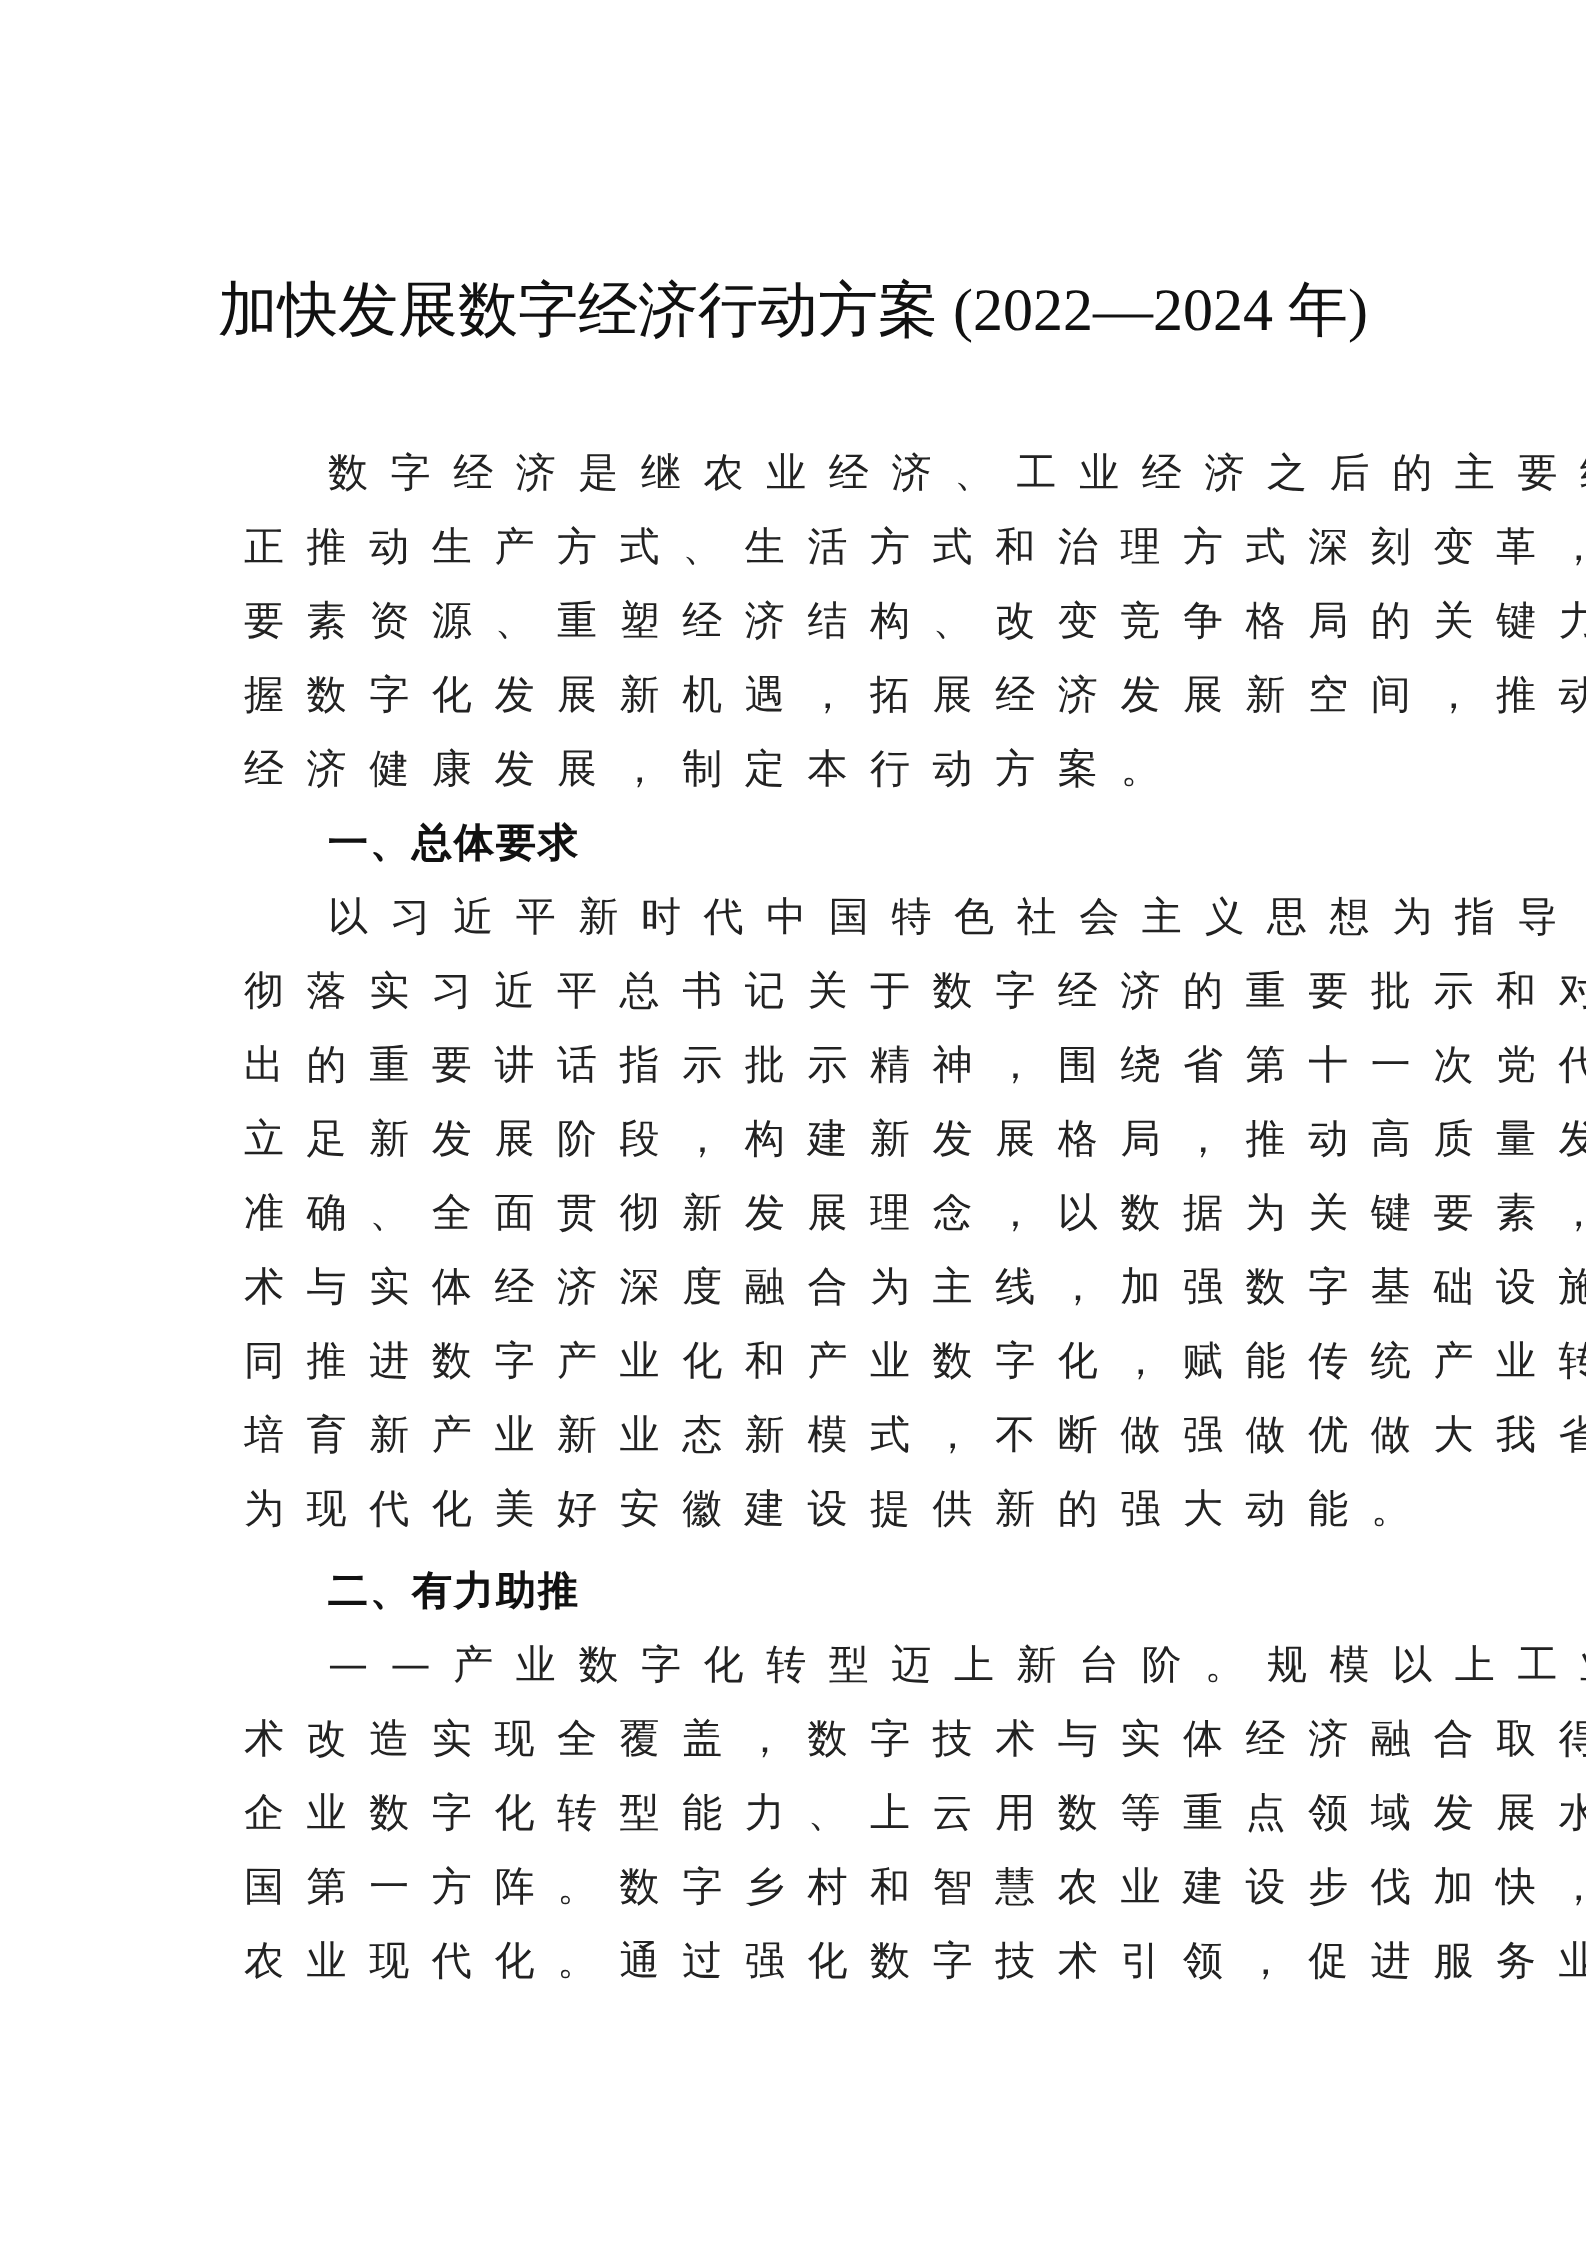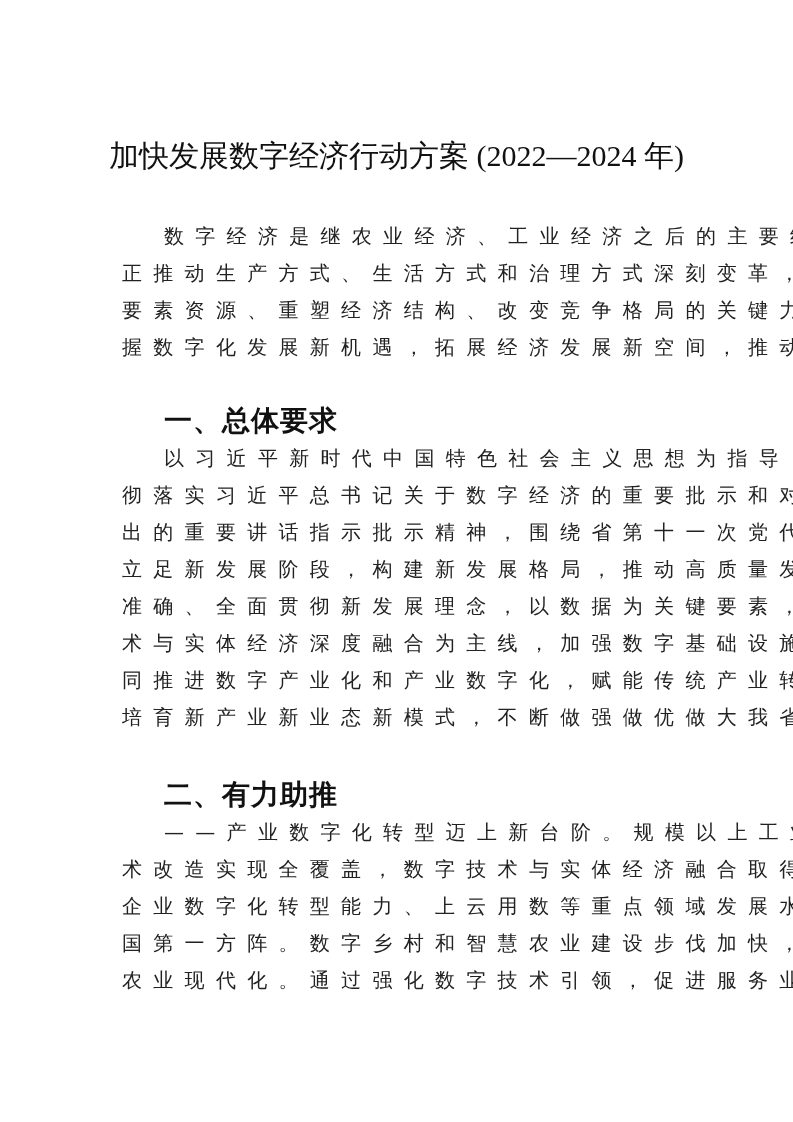--- a/index.html
+++ b/index.html
@@ -18,45 +18,47 @@
     .line {
       position: absolute; left: 122px; width: 560px;
       font-size: 20px; line-height: 26px; height: 26px;
       letter-spacing: 11.3px; white-space: nowrap;
       font-family: "DejaVu Sans", "Liberation Sans", sans-serif;
       font-weight: normal; color: #222;
     }
     .indent { left: 164px; }
     .heading {
       position: absolute; left: 164px;
-      font-size: 28px; line-height: 26px; font-weight: bold;
+      font-size: 20px; line-height: 26px; font-weight: bold;
       font-family: "DejaVu Sans", "Liberation Sans", sans-serif;
       color: #111; letter-spacing: 1px; white-space: nowrap;
     }
   </style>
 </head>
 <body>
 
 <div class="page">
   <div class="title">加快发展数字经济行动方案 (2022—2024 年)</div>
 
   <div class="line indent" style="top:223px">数字经济是继农业经济、工业经济之后的主要经济形态，</div>
   <div class="line" style="top:260px">正推动生产方式、生活方式和治理方式深刻变革，成为重组</div>
   <div class="line" style="top:297px">要素资源、重塑经济结构、改变竞争格局的关键力量。为把</div>
   <div class="line" style="top:334px">握数字化发展新机遇，拓展经济发展新空间，推动我省数字</div>
+  <div class="line" style="top:371px">经济健康发展，制定本行动方案。</div>
 
   <div class="heading" style="top:408px">一、总体要求</div>
   <div class="line indent" style="top:445px">以习近平新时代中国特色社会主义思想为指导，深入贯</div>
   <div class="line" style="top:482px">彻落实习近平总书记关于数字经济的重要批示和对安徽作</div>
   <div class="line" style="top:519px">出的重要讲话指示批示精神，围绕省第十一次党代会部署，</div>
   <div class="line" style="top:556px">立足新发展阶段，构建新发展格局，推动高质量发展，完整、</div>
   <div class="line" style="top:593px">准确、全面贯彻新发展理念，以数据为关键要素，以数字技</div>
   <div class="line" style="top:630px">术与实体经济深度融合为主线，加强数字基础设施建设，协</div>
   <div class="line" style="top:667px">同推进数字产业化和产业数字化，赋能传统产业转型升级，</div>
   <div class="line" style="top:704px">培育新产业新业态新模式，不断做强做优做大我省数字经济，</div>
+  <div class="line" style="top:741px">为现代化美好安徽建设提供新的强大动能。</div>
 
   <div class="heading" style="top:782px">二、有力助推</div>
   <div class="line indent" style="top:819px">——产业数字化转型迈上新台阶。规模以上工业企业技</div>
   <div class="line" style="top:856px">术改造实现全覆盖，数字技术与实体经济融合取得显著成效，</div>
   <div class="line" style="top:893px">企业数字化转型能力、上云用数等重点领域发展水平保持全</div>
   <div class="line" style="top:930px">国第一方阵。数字乡村和智慧农业建设步伐加快，有力助推</div>
   <div class="line" style="top:967px">农业现代化。通过强化数字技术引领，促进服务业新产业、</div>
 </div>
 
 </body></html>

